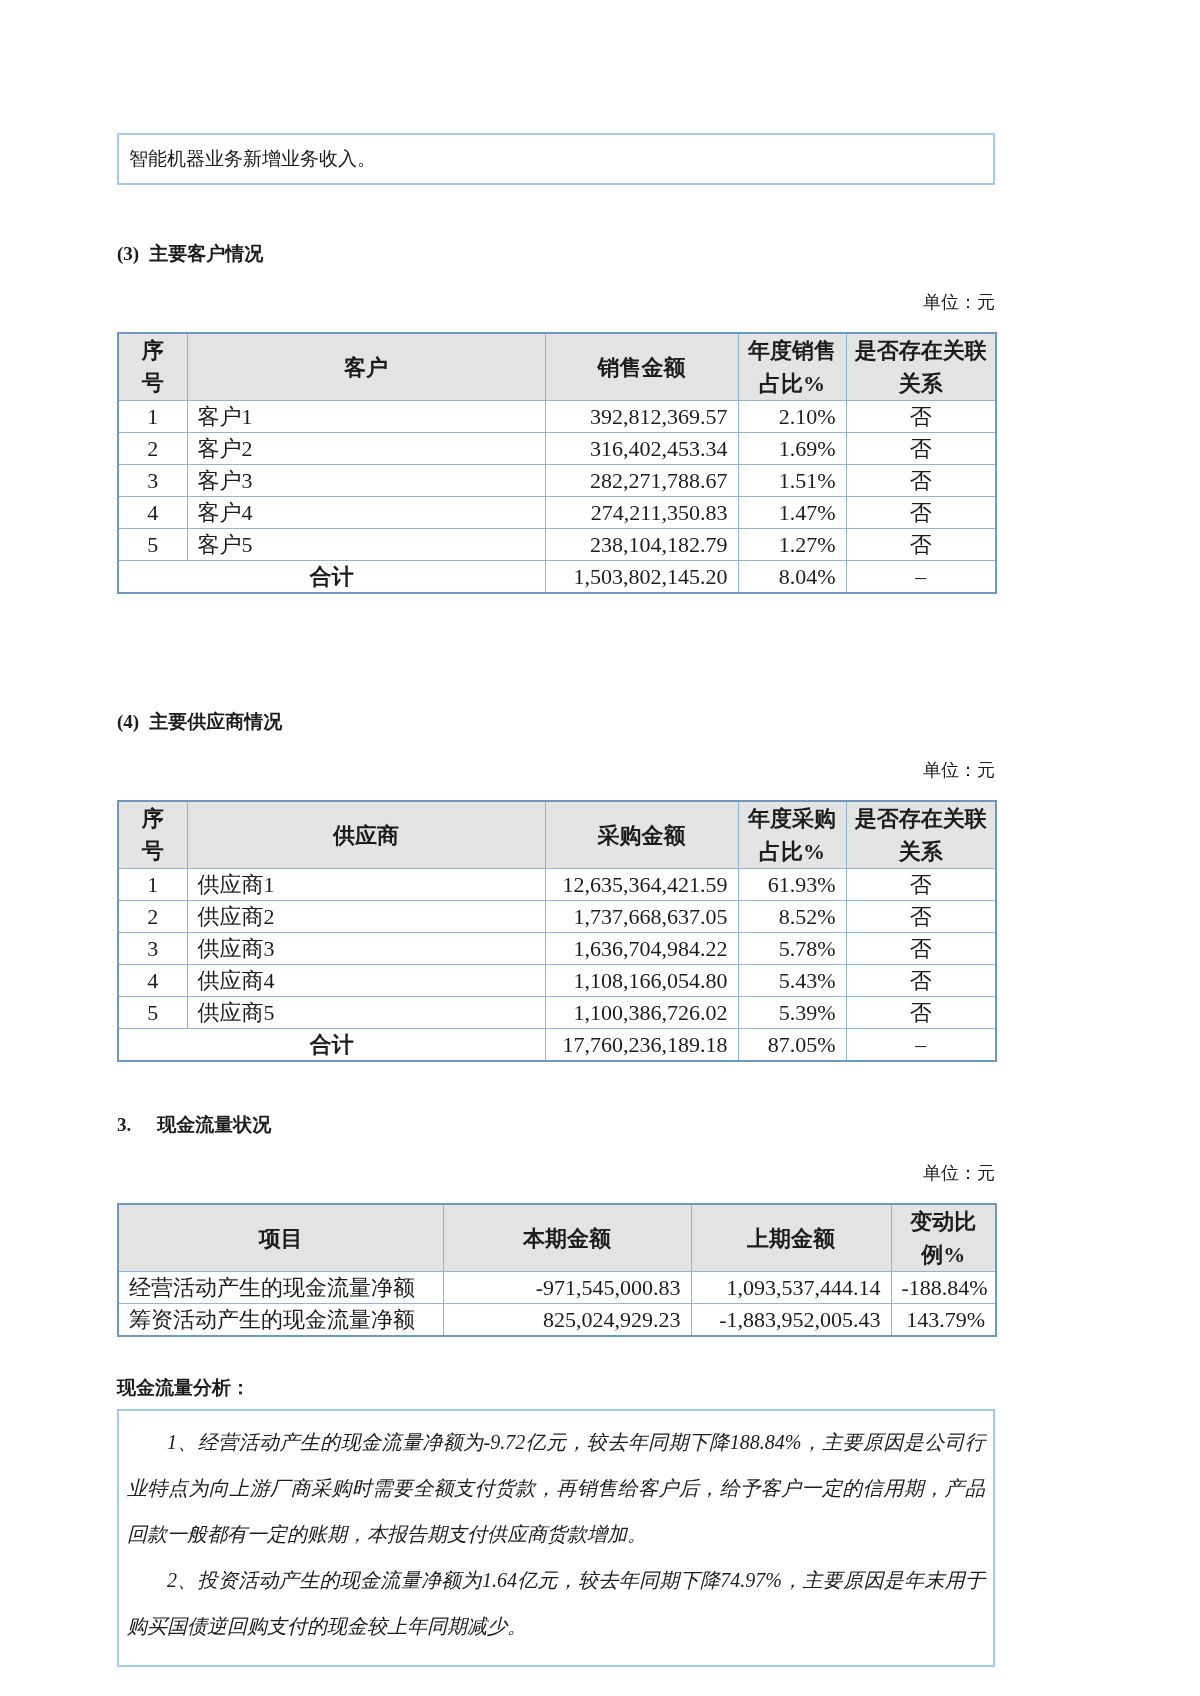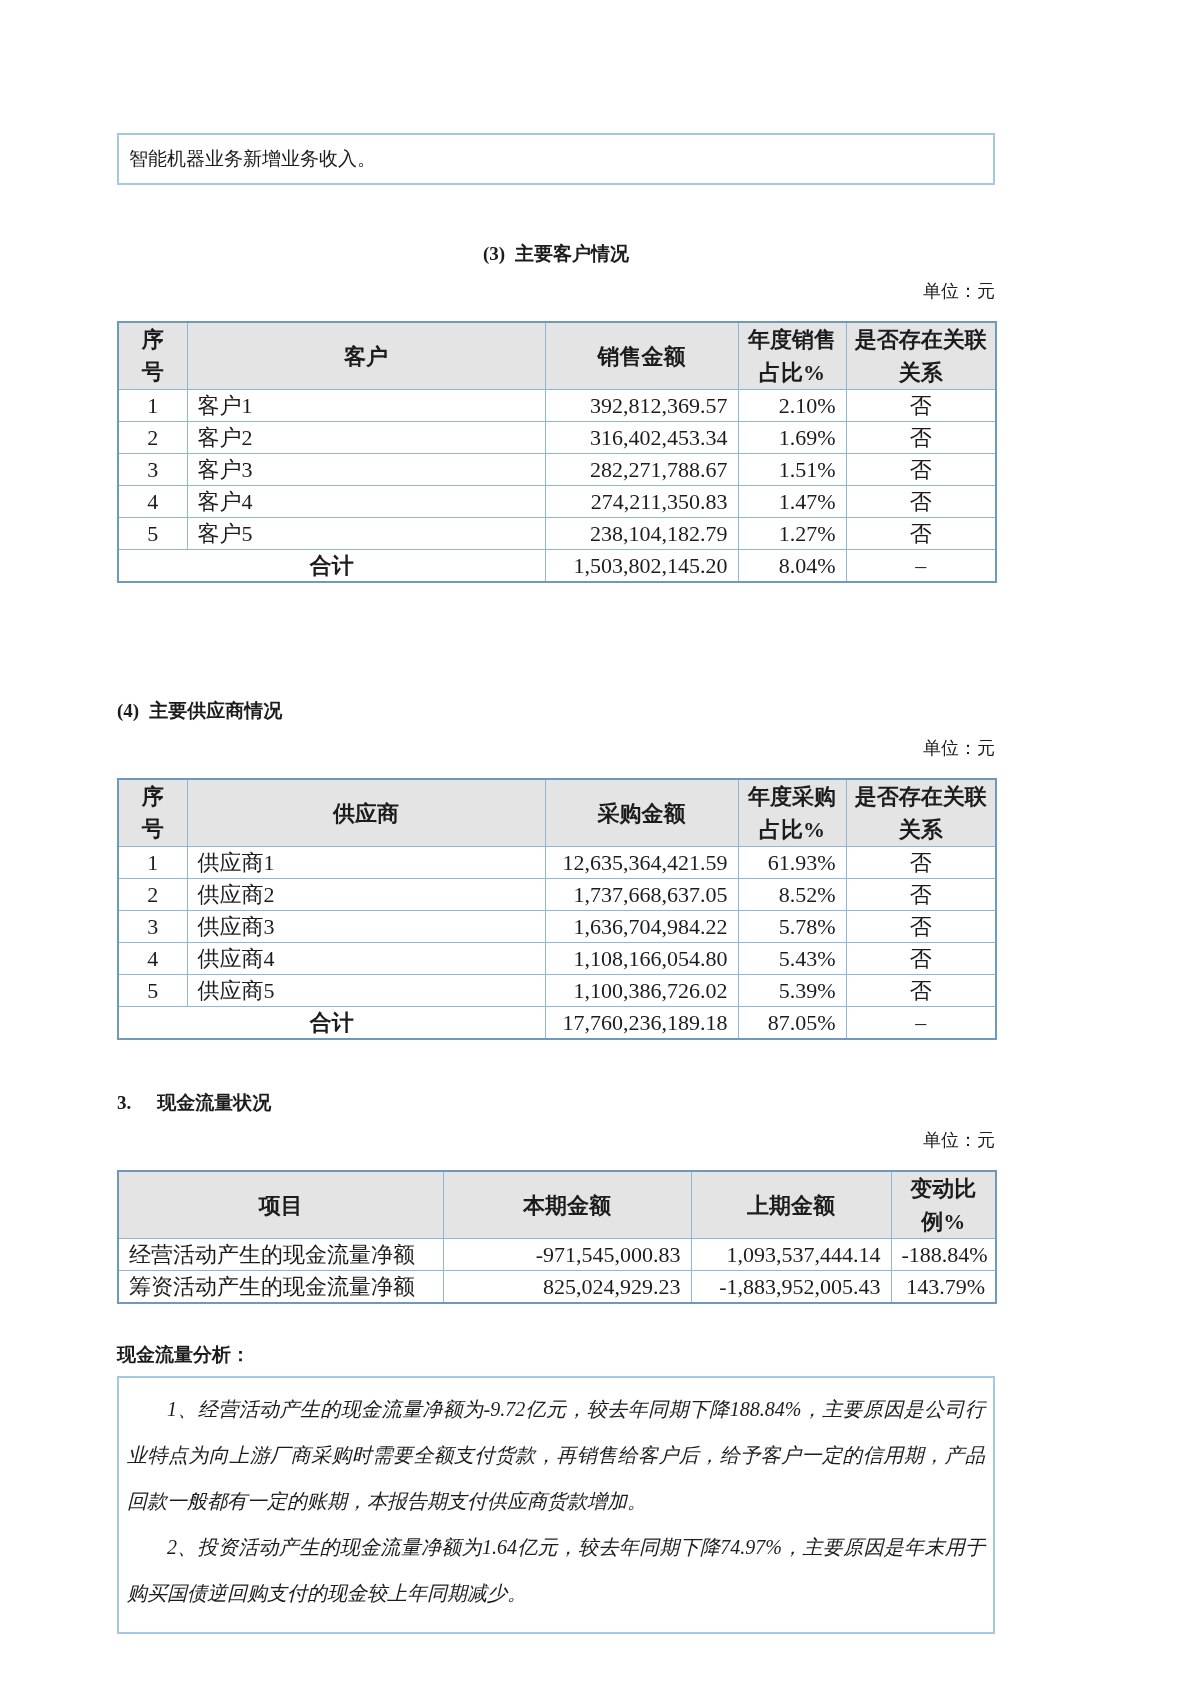--- a/index.html
+++ b/index.html
@@ -9,24 +9,24 @@
   }
   .content{position:absolute;left:117px;top:0;width:878px;}
   .top-box{
     margin-top:133px;height:52px;border:2px solid #a5c8e4;
     display:flex;align-items:center;padding:0 10px;box-sizing:border-box;
     font-size:19px;
   }
   .sec-heading{font-weight:bold;font-size:19px;}
   .sec-heading .h-num{margin-right:10px;}
   .sec-heading .h-num.wide{margin-right:26px;}
-  .mt-c{margin-top:56px;text-align:center;}
+  .mt-c{margin-top:56px;}
   .mt-s{margin-top:115px;}
   .mt-f{margin-top:50px;}
-  .unit{margin-top:12px;text-align:right;font-size:18px;}
+  .unit{margin-top:23px;text-align:right;font-size:18px;}
   table{
     border-collapse:collapse;width:878px;table-layout:fixed;
     font-size:22px;margin-top:18px;border:2px solid #6e99bd;
   }
   th,td{border:1px solid #8fb6d8;overflow:hidden;}
   th{
     background:#e4e4e4;font-weight:bold;text-align:center;
     vertical-align:middle;padding:0 4px;line-height:1.5;
   }
   .party-table th{height:58px;}

